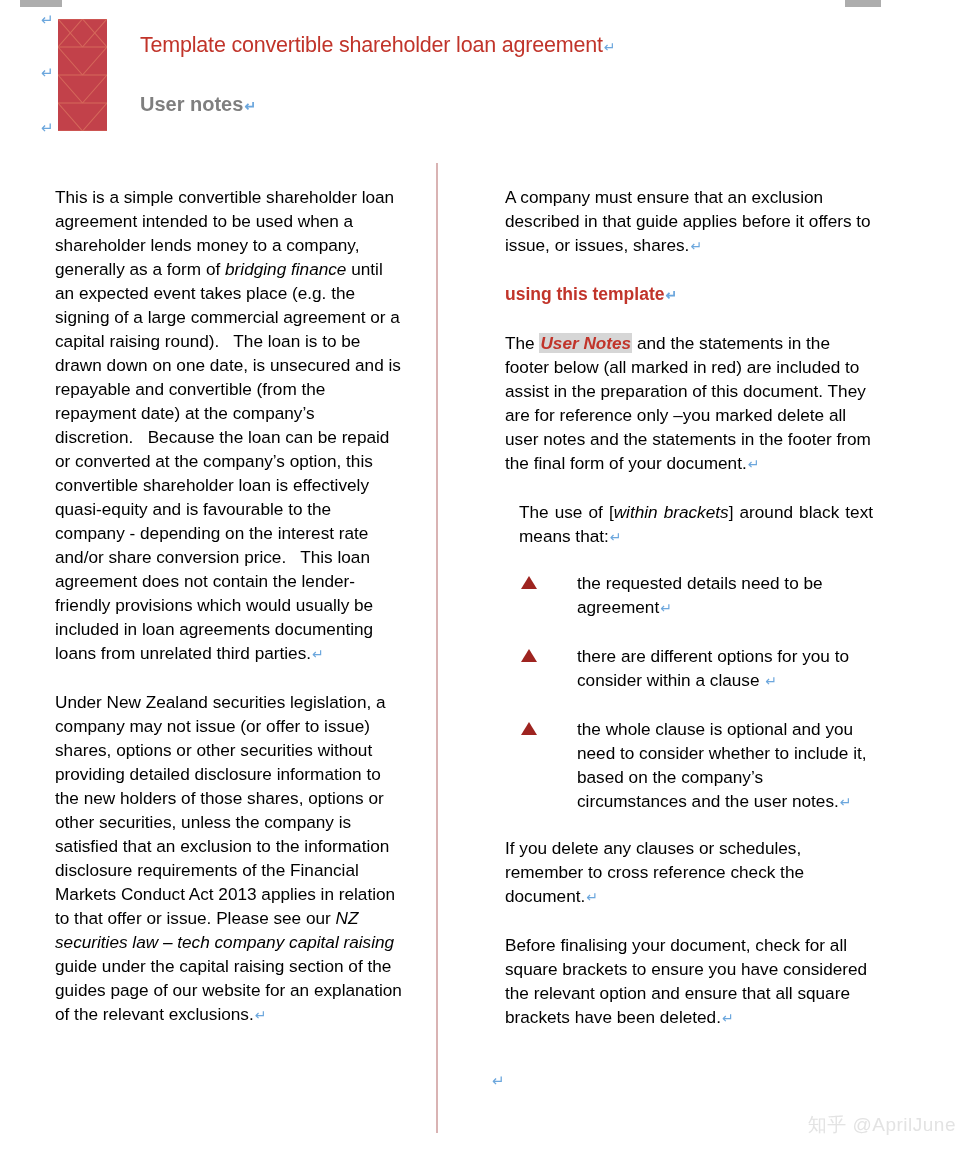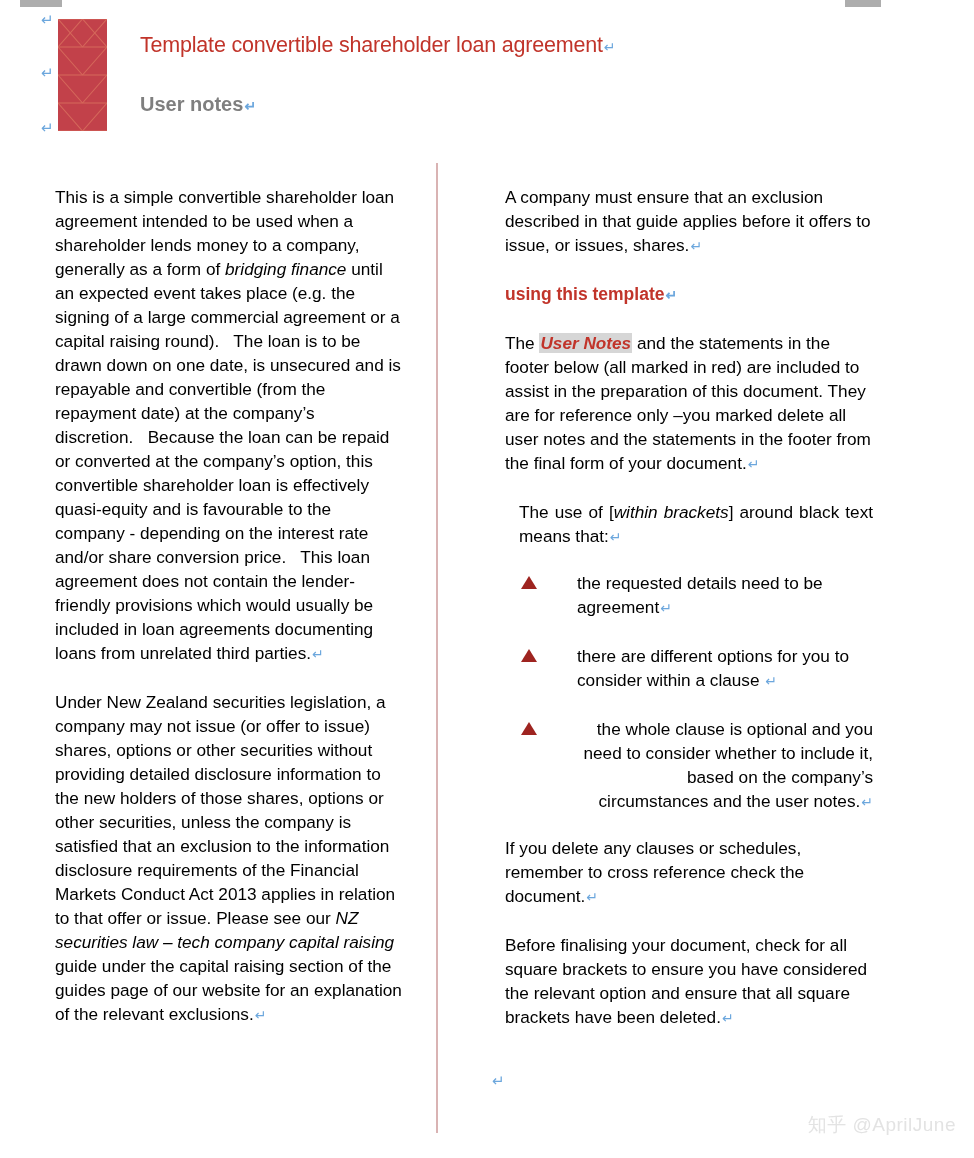--- a/index.html
+++ b/index.html
@@ -125,21 +125,21 @@
     text-justify: inter-word;
   }
 
   
   .bullet-list { margin: 0 0 22px 0; padding: 0; list-style: none; }
   .bullet-item {
     position: relative;
     padding-left: 72px;
     margin-bottom: 24px;
   }
-  .bullet-item:last-child { margin-bottom: 22px; text-align: right; }
+  .bullet-item:last-child { margin-bottom: 22px; }
   .bullet-marker {
     position: absolute;
     left: 16px;
     top: 5px;
     width: 0;
     height: 0;
     border-left: 8px solid transparent;
     border-right: 8px solid transparent;
     border-bottom: 13px solid #9e2420;
   }

